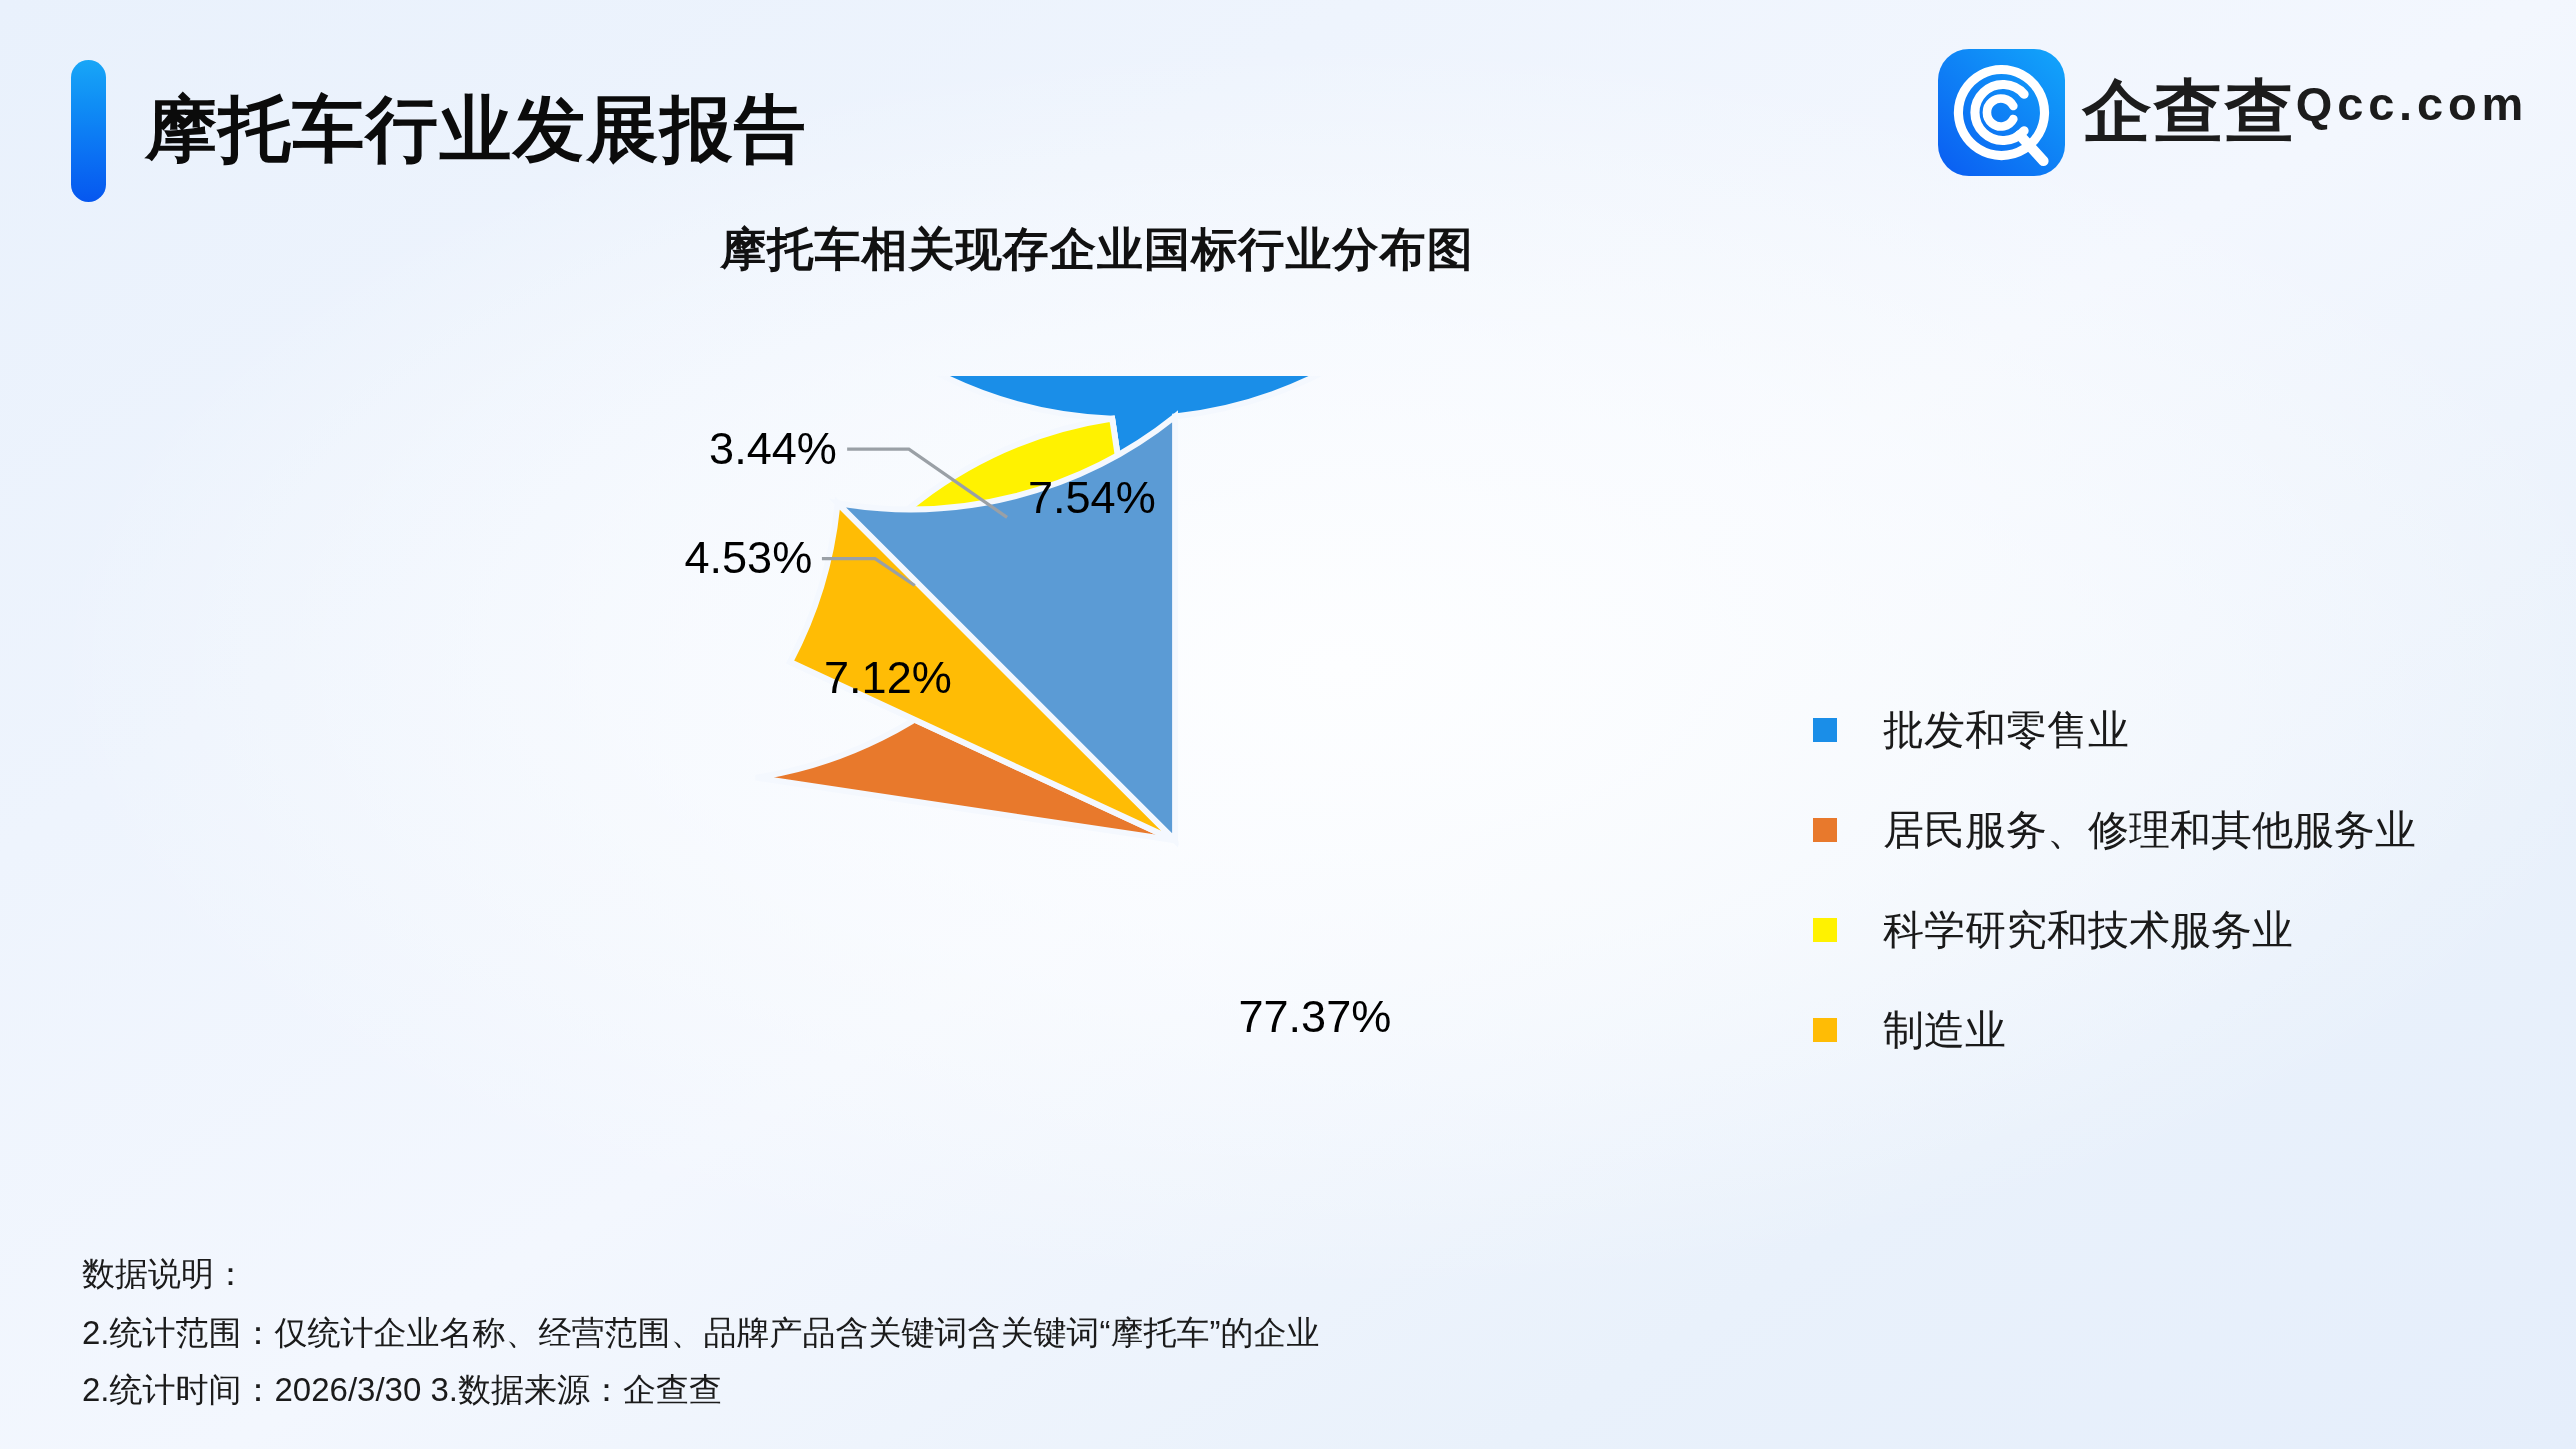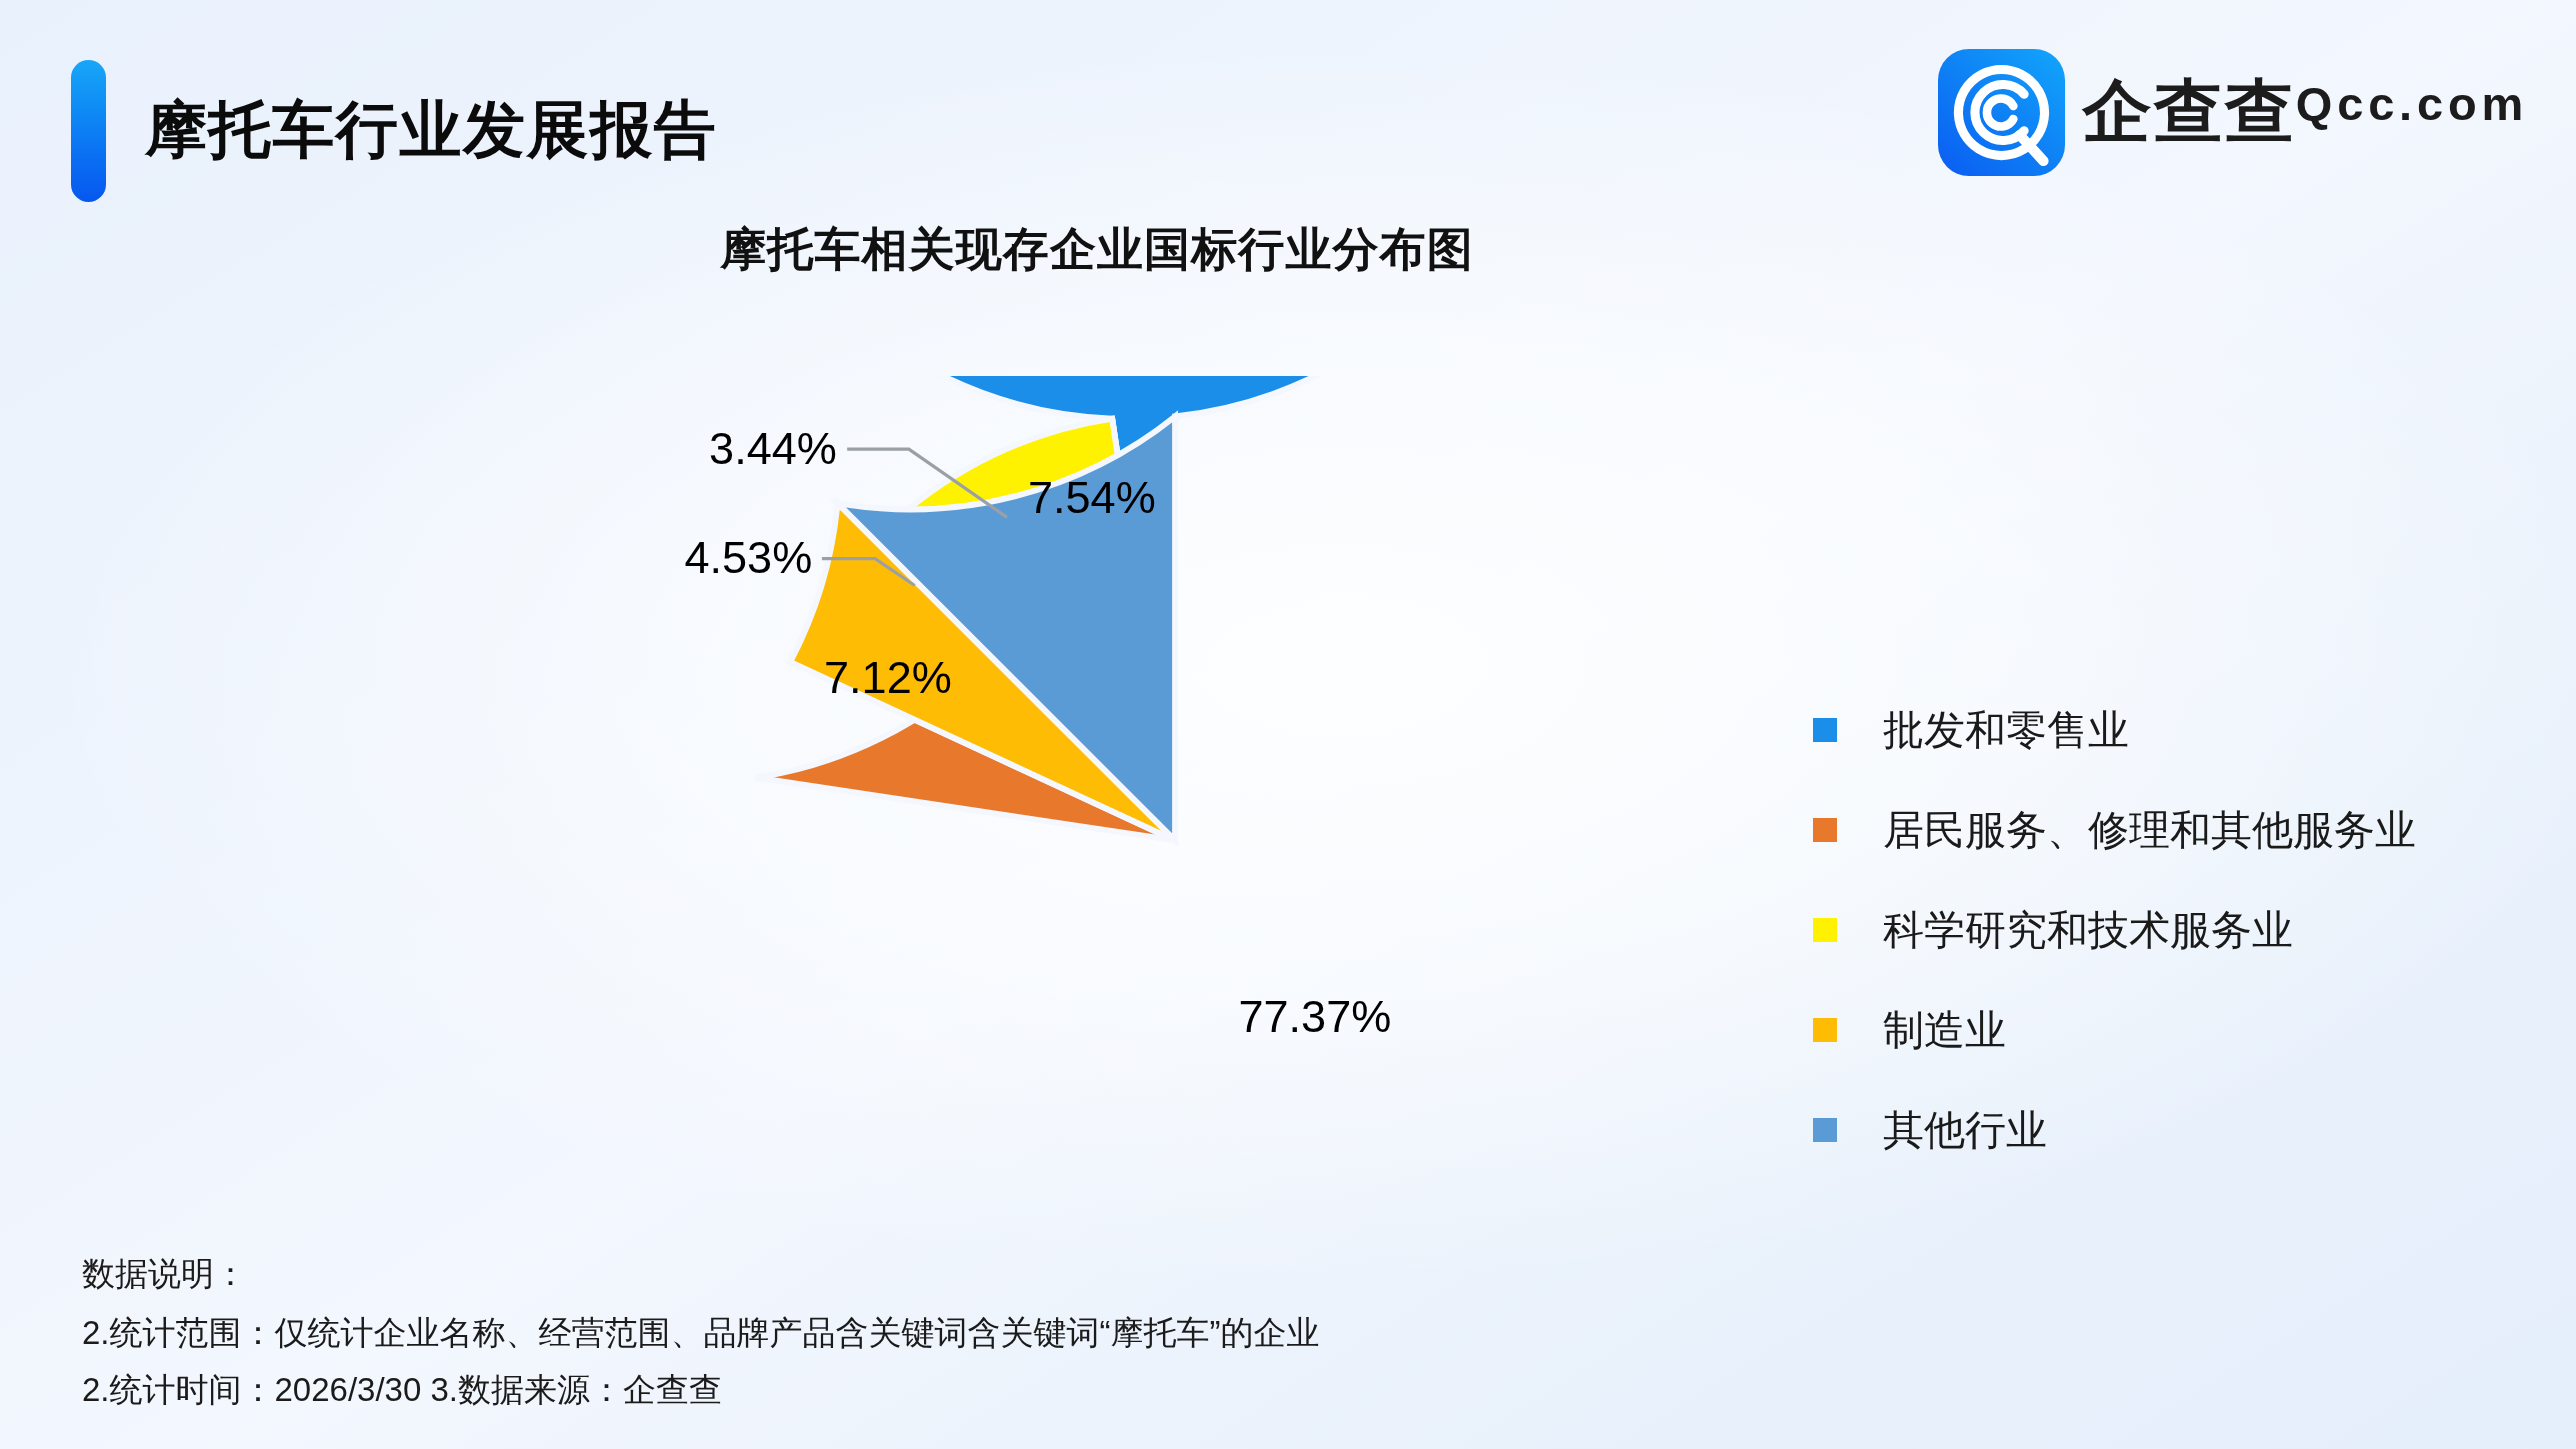--- a/index.html
+++ b/index.html
@@ -25,21 +25,21 @@
     top: 60px;
     width: 35px;
     height: 142px;
     border-radius: 17.7px;
     background: linear-gradient(180deg, #18a6f7 0%, #0f8df5 32%, #0a6ef3 70%, #0657ef 100%);
   }
   #page-title {
     position: absolute;
     left: 145px;
     top: 59px;
-    font-size: 62px;
+    font-size: 72px;
     line-height: 141px;
     font-weight: bold;
     color: #0b0b0b;
     letter-spacing: 1.6px;
     white-space: nowrap;
   }
 
   
   #brand-logo {
     position: absolute;
@@ -235,24 +235,20 @@
       <span class="legend-label">居民服务、修理和其他服务业</span>
     </div>
     <div class="legend-item">
       <span class="legend-swatch" style="background:#fff200"></span>
       <span class="legend-label">科学研究和技术服务业</span>
     </div>
     <div class="legend-item">
       <span class="legend-swatch" style="background:#ffbc05"></span>
       <span class="legend-label">制造业</span>
     </div>
-    <div class="legend-item">
-      <span class="legend-swatch" style="background:#5b9bd5"></span>
-      <span class="legend-label">其他行业</span>
-    </div>
   </div>
 
   <div id="footnotes">
     <div class="footnote-line" id="footnote-heading">数据说明：</div>
     <div class="footnote-line">2.统计范围：仅统计企业名称、经营范围、品牌产品含关键词含关键词“摩托车”的企业</div>
     <div class="footnote-line">2.统计时间：2026/3/30  3.数据来源：企查查</div>
   </div>
 
 </div>
 

